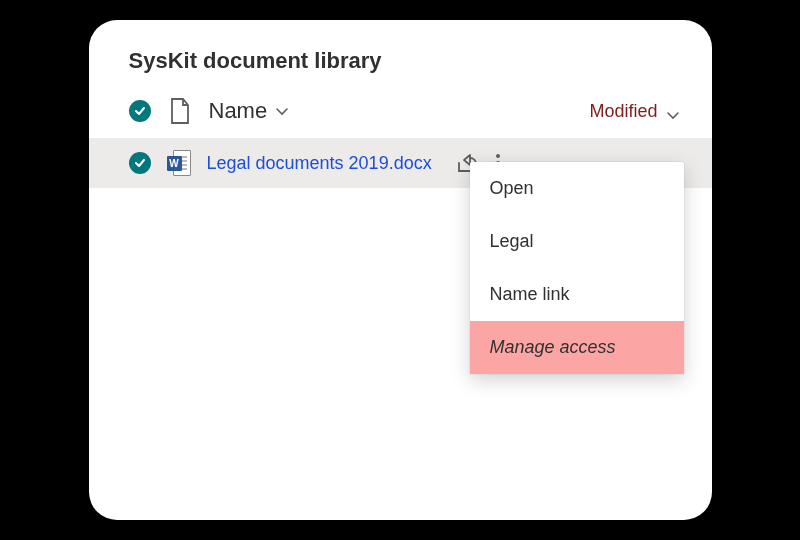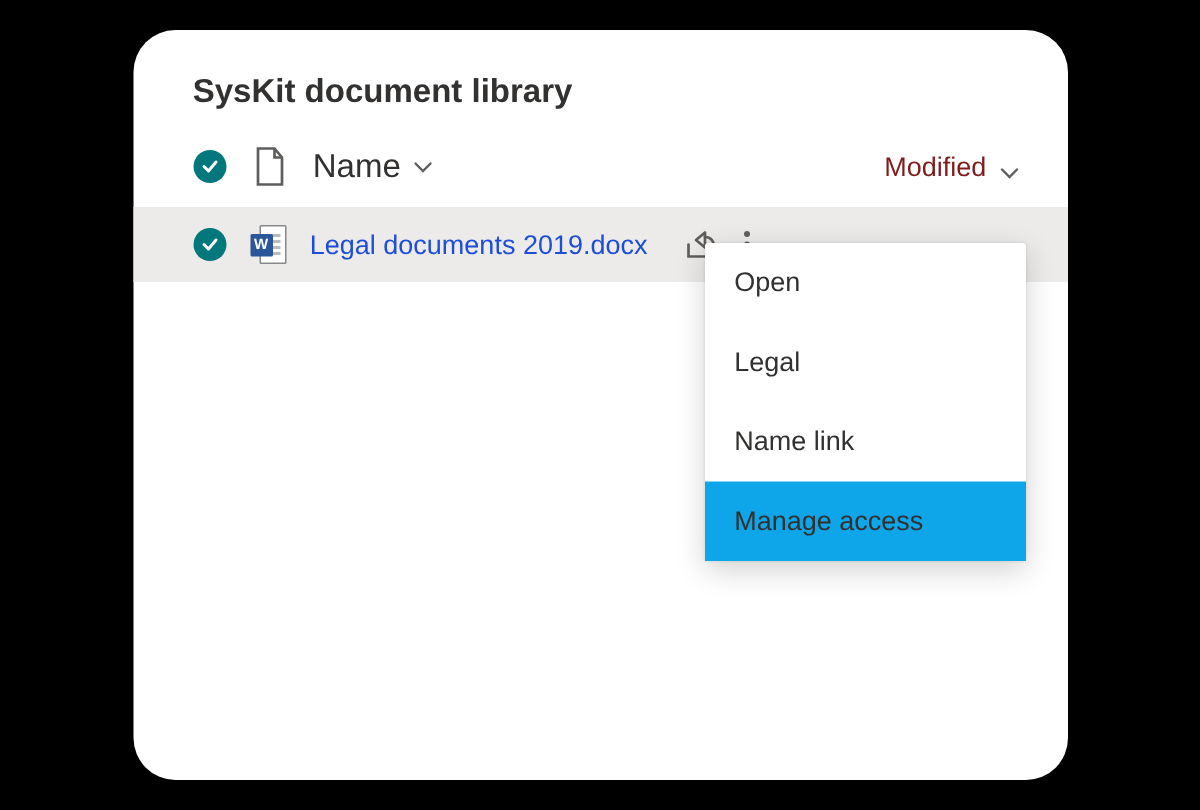--- a/index.html
+++ b/index.html
@@ -151,21 +151,22 @@
       box-shadow: 0 6px 20px rgba(0,0,0,0.18), 0 0 0 1px rgba(0,0,0,0.04);
       border-radius: 2px;
     }
     .menu-item {
       padding: 16px 20px;
       font-size: 18px;
       color: #323130;
       cursor: pointer;
     }
     .menu-item.hovered {
-      background: #0ea5e9;
+      background: #fca5a5;
+      font-style: italic;
     }
   </style>
 </head>
 <body>
 
 <div class="window">
   <div class="title">SysKit document library</div>
 
   <div class="header-row">
     <div class="check-circle">

